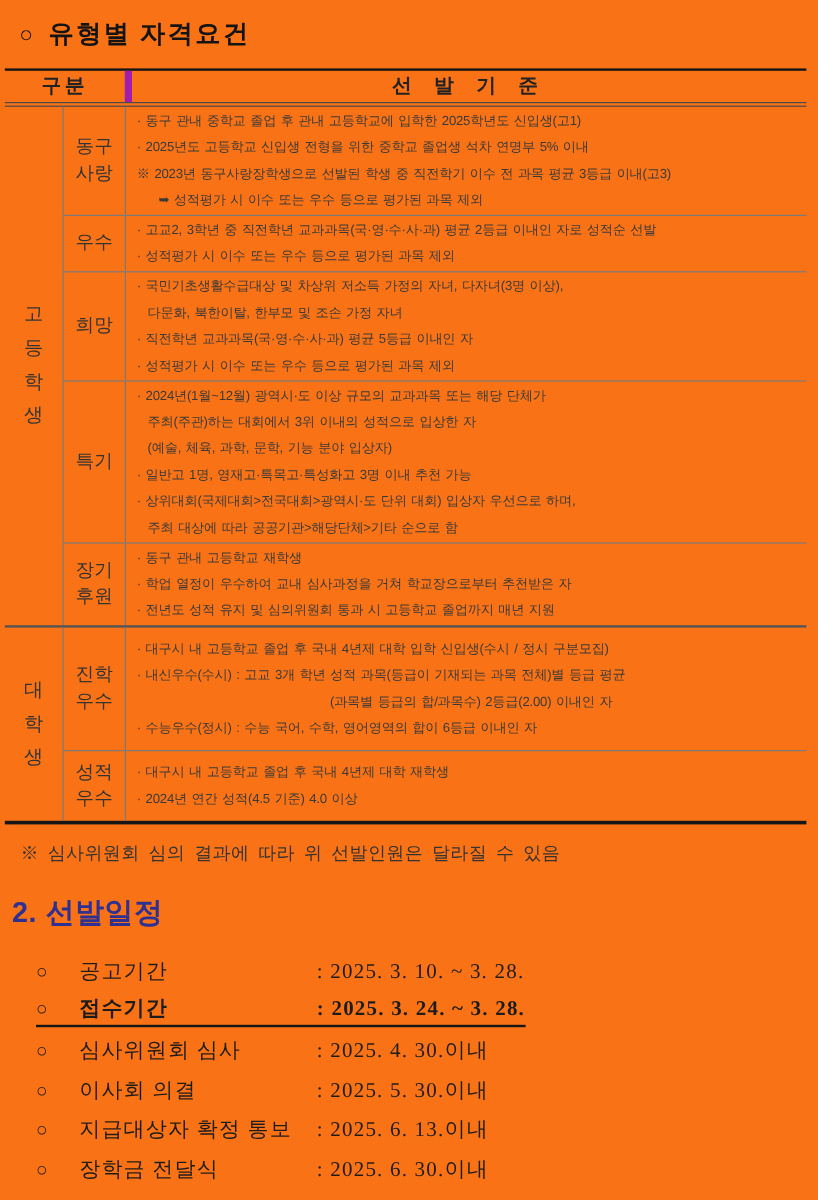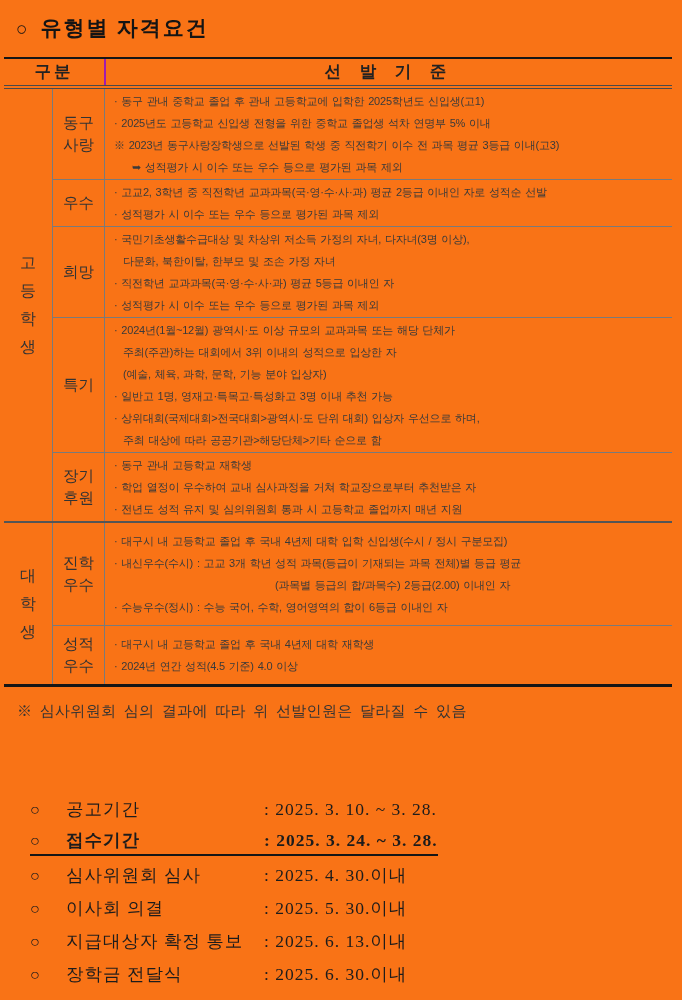--- a/index.html
+++ b/index.html
@@ -10,21 +10,21 @@
   .doc-title{position:absolute;top:14px;left:16px;font-family:"Liberation Serif",serif;
              font-size:21px;font-weight:700;color:#141414;letter-spacing:2px;}
   .doc-title .circle{margin-right:11px;font-size:19px;font-weight:400;}
 
   
   .qual-table{position:absolute;top:57px;left:4px;width:668px;
               border-top:2px solid #161616;border-bottom:3px solid #161616;}
   .thead{display:flex;align-items:stretch;height:26px;border-bottom:4px double #4a4a4a;
          font-weight:700;font-size:16.5px;color:#222;}
   .th-cat{width:100px;display:flex;align-items:center;justify-content:center;
-          border-right:2px solid #a21caf;letter-spacing:3px;}
+          border-right:6px solid #a21caf;letter-spacing:3px;}
   .th-crit{flex:1;display:flex;align-items:center;justify-content:center;letter-spacing:7px;}
 
   .tgroup{display:flex;}
   .tgroup.hs{border-bottom:2px solid #555;}
   .gcell{width:48px;border-right:1px solid #7a7a7a;display:flex;align-items:center;
          justify-content:center;text-align:center;white-space:pre-line;
          font-size:16px;line-height:28px;color:#333;}
   .grows{flex:1;display:flex;flex-direction:column;min-width:0;}
   .trow{display:flex;min-width:0;}
   .trow + .trow{border-top:1px solid #7a7a7a;}
@@ -157,20 +157,21 @@
             <div class="line l0">· 2024년 연간 성적(4.5 기준) 4.0 이상</div>
           </div>
         </div>
 
       </div>
     </div>
   </div>
 
   <div class="note">※ 심사위원회 심의 결과에 따라 위 선발인원은 달라질 수 있음</div>
 
+  <div class="sec-heading">2. 선발일정</div>
 
   <div class="schedule">
     <div class="srow">
       <span class="inner">
           <span class="sb">○</span>
           <span class="sl">공고기간</span>
           <span class="sv">: 2025. 3. 10. ~ 3. 28.</span>
         </span>
     </div>
     <div class="srow highlight">

